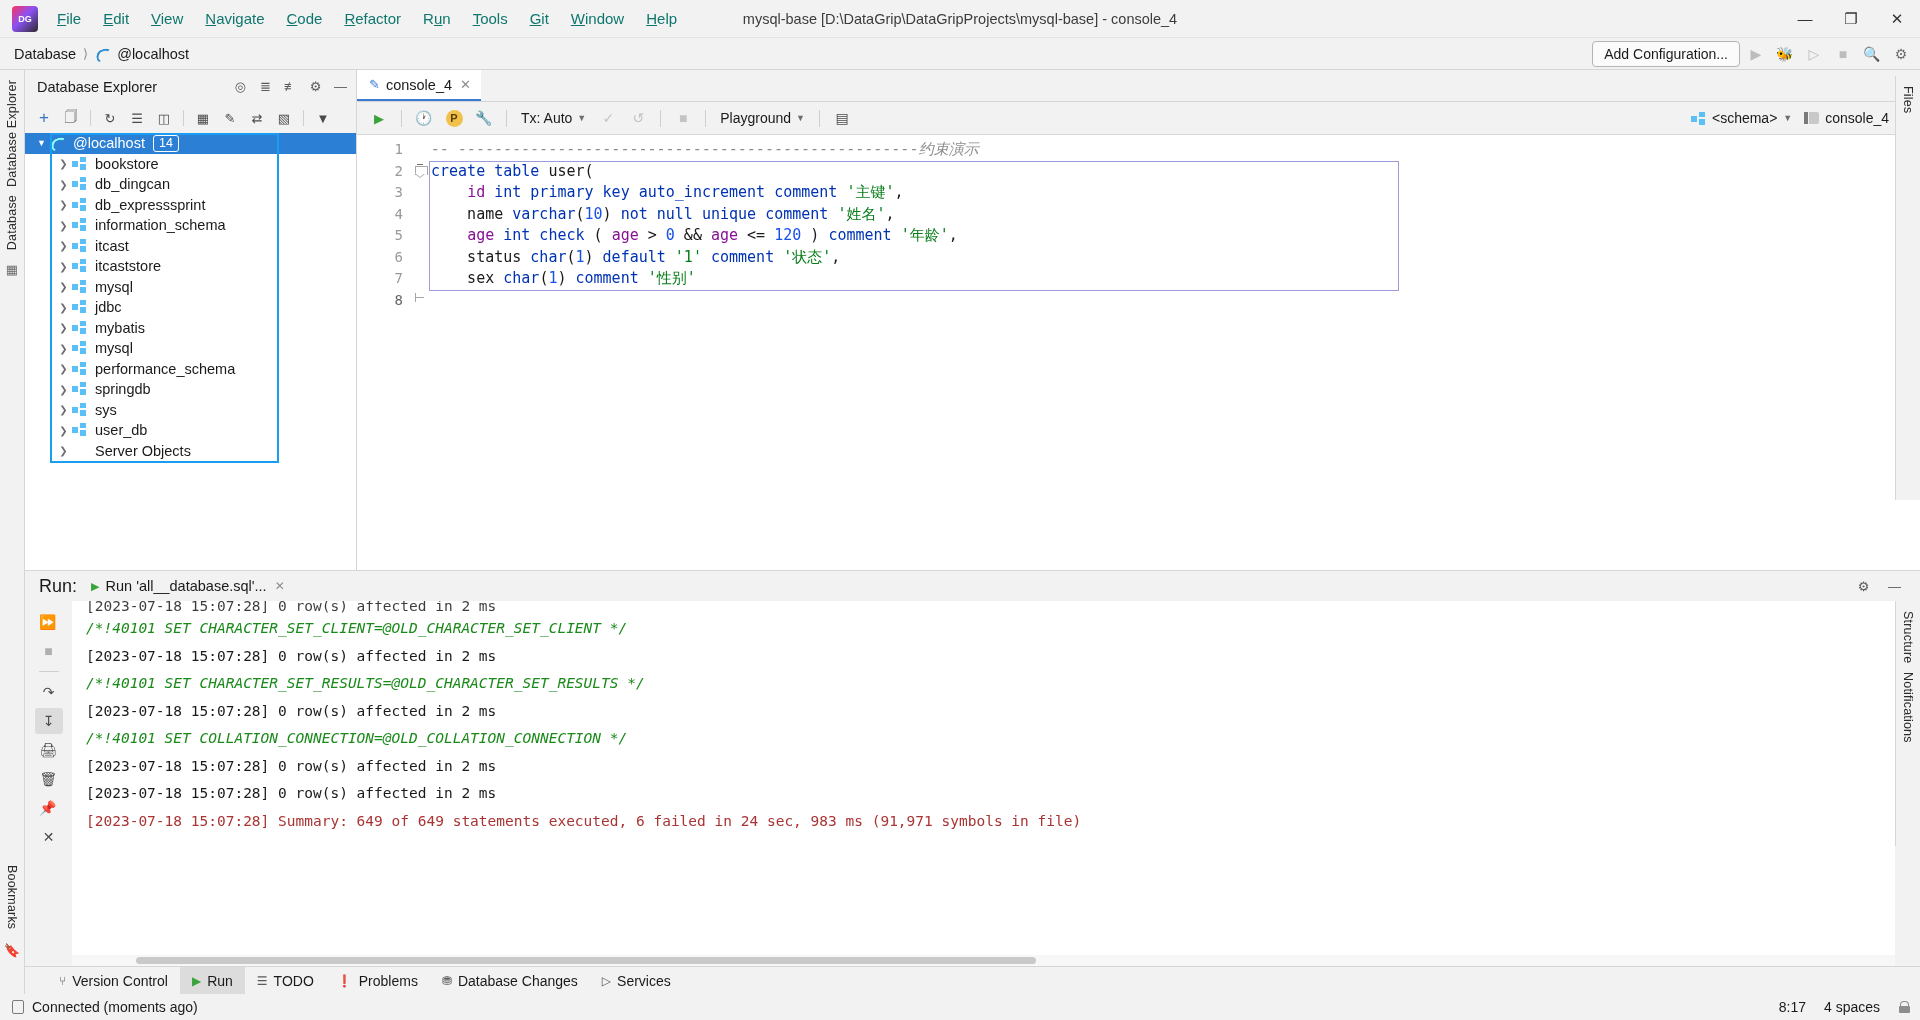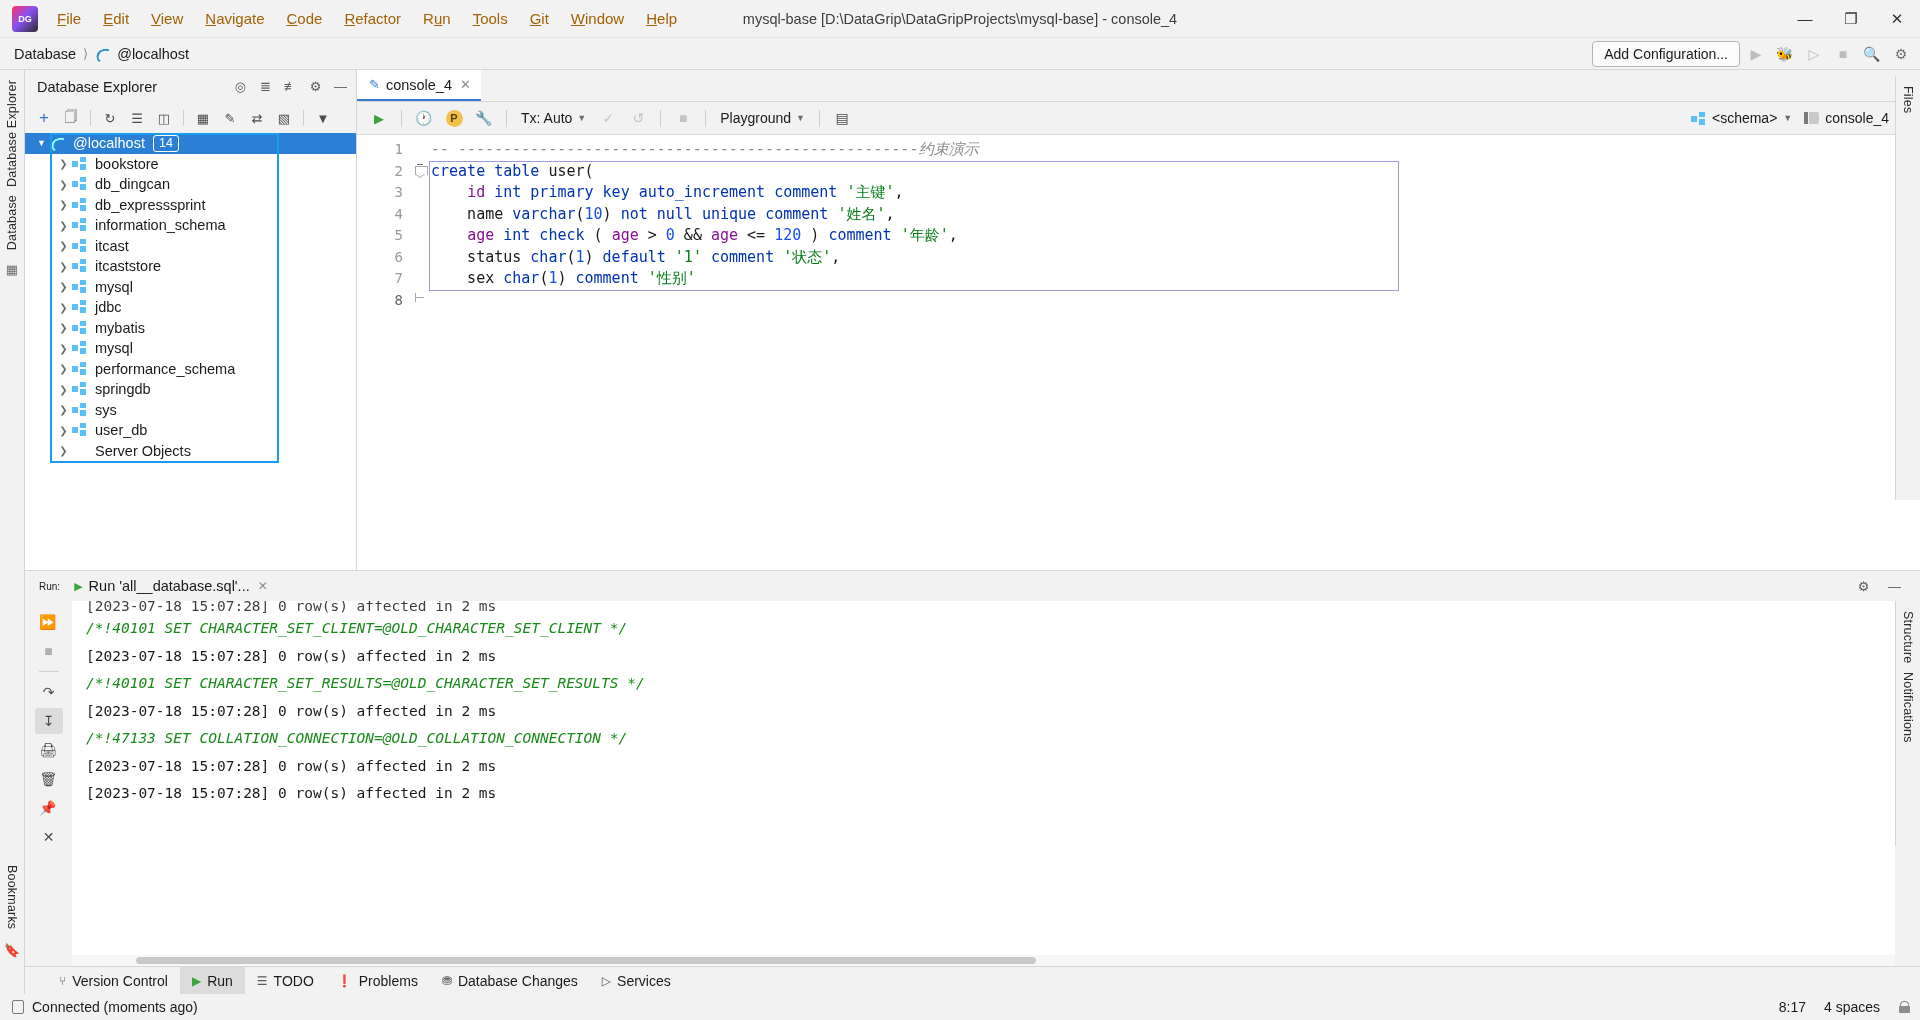--- a/index.html
+++ b/index.html
@@ -11,21 +11,21 @@
     background:#f2f2f2;
     -webkit-font-smoothing:antialiased;
   }
   .app { width:1920px; height:1020px; display:flex; flex-direction:column; background:#f2f2f2; }
 
   
   .titlebar { height:38px; background:#f2f2f2; display:flex; align-items:center; position:relative; border-bottom:1px solid #e4e4e4; flex:none; }
   .logo { width:26px; height:26px; margin:0 8px 0 12px; background:linear-gradient(135deg,#fe315d 0%,#8b52f5 45%,#2b2b2b 100%); border-radius:4px; position:relative; flex:none;}
   .logo:after{content:"DG"; position:absolute; inset:0; display:flex; align-items:center; justify-content:center; color:#fff; font-size:9px; font-weight:bold;}
   .menubar { display:flex; align-items:center; gap:0px; }
-  .menu-item { padding:4px 11px; font-size:15px; color:#a16207; cursor:default; white-space:nowrap;text-align:right; }
+  .menu-item { padding:4px 11px; font-size:15px; color:#0f766e; cursor:default; white-space:nowrap;text-align:right; }
   .menu-item .mn { text-decoration:underline; }
   .win-title { position:absolute; left:0; right:0; text-align:center; font-size:14.5px; color:#3c3c3c; pointer-events:none; }
   .win-ctrls { margin-left:auto; display:flex; height:38px; }
   .win-btn { width:46px; height:38px; display:flex; align-items:center; justify-content:center; font-size:15px; color:#333; }
 
   
   .navbar { height:32px; background:#f2f2f2; display:flex; align-items:center; padding:0 6px 0 14px; border-bottom:1px solid #d6d6d6; flex:none; position:relative; }
   .crumb { font-size:14.5px; color:#1a1a1a; }
   .crumb-sep { color:#8d8d8d; margin:0 7px; font-size:13px;}
   .navbar-right { margin-left:auto; display:flex; align-items:center; gap:3px; }
@@ -114,21 +114,21 @@
   .num { color:#1750eb; }
   .str { color:#067d17; }
   .col { color:#871094; }
   .cmt { color:#8c8c8c; font-style:italic; }
   .editor-right { width:24px; flex:none; position:relative; background:#fff; }
   .ok-check { position:absolute; top:8px; left:2px; color:#59a869; font-size:15px; font-weight:bold;}
 
   
   .runpanel { flex:1; display:flex; flex-direction:column; min-height:0; background:#f2f2f2; border-top:1px solid #d6d6d6;}
   .runhead { height:30px; display:flex; align-items:center; padding:0 6px 0 14px; gap:10px; }
-  .runhead .lbl { font-size:10px; }
+  .runhead .lbl { font-size:18px; }
   .runtab { display:flex; align-items:center; gap:6px; font-size:14.5px; padding:2px 4px; }
   .runtab .pl { color:#3aa33a; font-size:11px; }
   .runtab .x { color:#8d8d8d; font-size:12px; margin-left:2px; }
   .runhead-right { margin-left:auto; display:flex; align-items:center; gap:8px; padding-right:8px;}
   .runbody { flex:1; display:flex; min-height:0; }
   .runtools { width:47px; flex:none; background:#f2f2f2; display:flex; flex-direction:column; align-items:center; padding-top:8px; gap:3px; }
   .rtb { width:28px; height:26px; display:flex; align-items:center; justify-content:center; color:#4a4a4a; font-size:14px; border-radius:3px;}
   .rtb.act { background:#dcdcdc; }
   .rtb.grn { color:#3aa33a; }
   .rtb.sep { height:1px; width:20px; background:#cfcfcf; margin:4px 0; }
@@ -449,23 +449,24 @@
             <span class="rtb">🗑</span>
             <span class="rtb">📌</span>
             <span class="rtb">✕</span>
           </div>
           <div class="console" id="console-output">
             <div class="cl b" style="height: 14px; line-height: 10px; overflow: hidden; opacity: 0.85;">[2023-07-18 15:07:28] 0 row(s) affected in 2 ms</div>
               <div class="cl g">/*!40101 SET CHARACTER_SET_CLIENT=@OLD_CHARACTER_SET_CLIENT */</div>
               <div class="cl b">[2023-07-18 15:07:28] 0 row(s) affected in 2 ms</div>
               <div class="cl g">/*!40101 SET CHARACTER_SET_RESULTS=@OLD_CHARACTER_SET_RESULTS */</div>
               <div class="cl b">[2023-07-18 15:07:28] 0 row(s) affected in 2 ms</div>
-              <div class="cl g">/*!47133 SET COLLATION_CONNECTION=@OLD_COLLATION_CONNECTION */</div>
+              <div class="cl g">/*!40101 SET COLLATION_CONNECTION=@OLD_COLLATION_CONNECTION */</div>
               <div class="cl b">[2023-07-18 15:07:28] 0 row(s) affected in 2 ms</div>
               <div class="cl b">[2023-07-18 15:07:28] 0 row(s) affected in 2 ms</div>
+              <div class="cl r">[2023-07-18 15:07:28] Summary: 649 of 649 statements executed, 6 failed in 24 sec, 983 ms (91,971 symbols in file)</div>
               <div class="console-scrollbar">
               <div class="thumb"></div>
             </div>
           </div>
           <div class="rightstrip">
             <div class="vtext">Structure</div>
             <div class="vtext">Notifications</div>
           </div>
         </div>
       </div>

